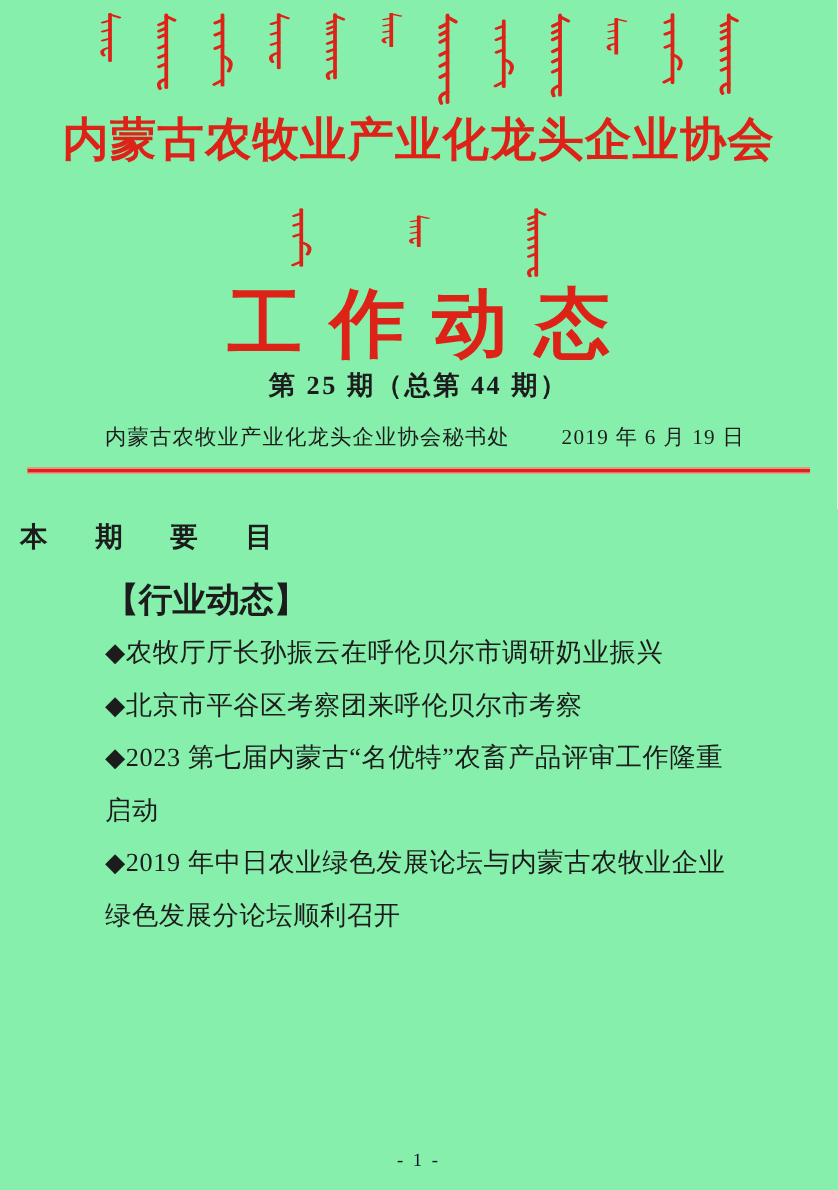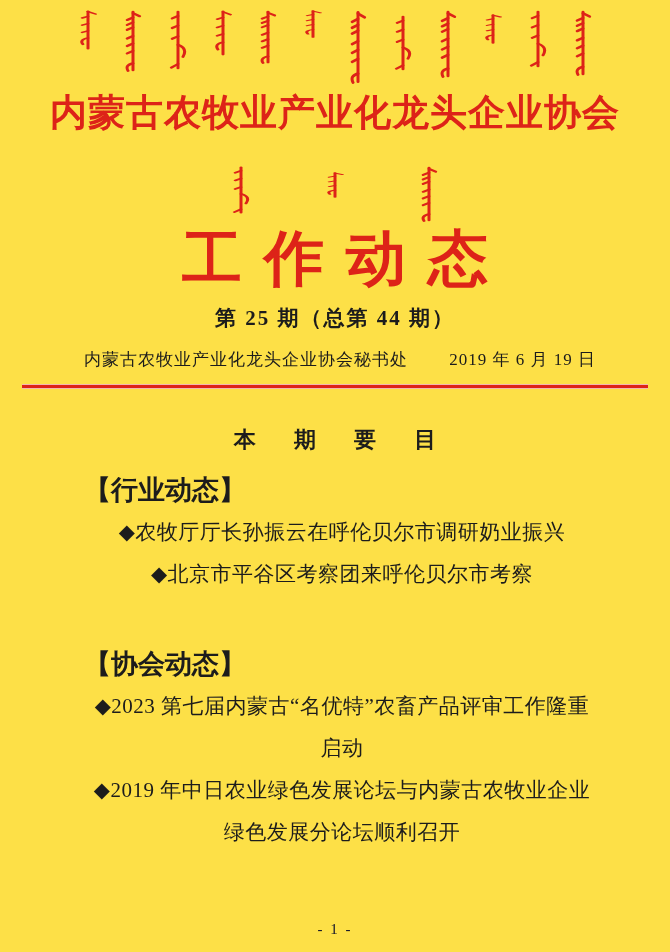--- a/index.html
+++ b/index.html
@@ -1,65 +1,65 @@
 <!DOCTYPE html>
 <html><head>
 <meta charset="utf-8">
 <style>
   :root{
     --red:#dd2318;
     --ink:#1c1c1c;
   }
   html,body{margin:0;padding:0;background:#ffffff;}
   .page{
-    width:670px;height:952px;position:relative;background:#fde047;
+    width:670px;height:952px;position:relative;background:#86efac;
     font-family:"Liberation Serif","DejaVu Serif",serif;color:var(--ink);
     overflow:hidden;box-sizing:border-box;
   }
   
   .mg-row{display:flex;justify-content:center;align-items:flex-start;}
   .mg-top{gap:25px;padding-top:10px;height:68px;}
   .mg-mid{gap:74px;margin-top:26px;height:58px;}
   .mg{width:20px;display:block;}
   
   .assoc-title{
     margin:8px 0 0 0;text-align:center;color:var(--red);
     font-size:37px;font-weight:bold;letter-spacing:1px;line-height:54px;
   }
   .bulletin-title{
     margin:0;text-align:center;color:var(--red);
     font-size:60px;font-weight:bold;letter-spacing:22px;line-height:70px;
     text-indent:22px; 
   }
   .issue-line{
-    margin-top:10px;text-align:center;font-size:21px;font-weight:bold;
+    text-align:center;font-size:21px;font-weight:bold;
     letter-spacing:2px;line-height:28px;
   }
   .pub-row{
     margin-top:16px;display:flex;justify-content:space-between;
     padding:0 74px 0 84px;font-size:17px;line-height:24px;letter-spacing:1px;
   }
   .rule{
     margin:12px 22px 0 22px;height:3px;background:var(--red);
     border-top:1px solid #f3b7b2;border-bottom:1px solid #f3b7b2;
   }
   
   .toc-heading{
-    margin:36px 0 0 0;text-align:center;font-size:22px;font-weight:bold;
+    margin:36px 0 0 0;text-align:left;font-size:22px;font-weight:bold;
     letter-spacing:16px;line-height:30px;text-indent:16px;
     font-family:"Liberation Sans","DejaVu Sans",sans-serif;
   }
   .toc{padding:0 70px 0 84px;}
   .toc-section-title{
     margin:14px 0 0 0;font-size:27px;font-weight:bold;line-height:42px;
     font-family:"Liberation Sans","DejaVu Sans",sans-serif;
   }
   .toc-section-title.assoc-gap{margin-top:48px;}
   .toc-item{
-    margin:0;font-size:21px;line-height:42px;letter-spacing:0.5px;text-align:center;
+    margin:0;font-size:21px;line-height:42px;letter-spacing:0.5px;
   }
   
   .page-footer{
     position:absolute;left:0;right:0;bottom:14px;text-align:center;
     font-size:15px;color:#10122b;letter-spacing:2px;
   }
   .hidden-defs{position:absolute;width:0;height:0;overflow:hidden;}
 </style>
 </head>
 <body>
@@ -153,20 +153,19 @@
 
   <div class="rule"></div>
 
   <h3 class="toc-heading">本 期 要 目</h3>
 
   <div class="toc">
     <h4 class="toc-section-title">【行业动态】</h4>
     <p class="toc-item">◆农牧厅厅长孙振云在呼伦贝尔市调研奶业振兴</p>
     <p class="toc-item">◆北京市平谷区考察团来呼伦贝尔市考察</p>
 
-    <h4 class="toc-section-title assoc-gap">【协会动态】</h4>
     <p class="toc-item">◆2023 第七届内蒙古“名优特”农畜产品评审工作隆重启动</p>
     <p class="toc-item">◆2019 年中日农业绿色发展论坛与内蒙古农牧业企业绿色发展分论坛顺利召开</p>
   </div>
 
   <div class="page-footer">- 1 -</div>
 
 </div>
 
 </body></html>

